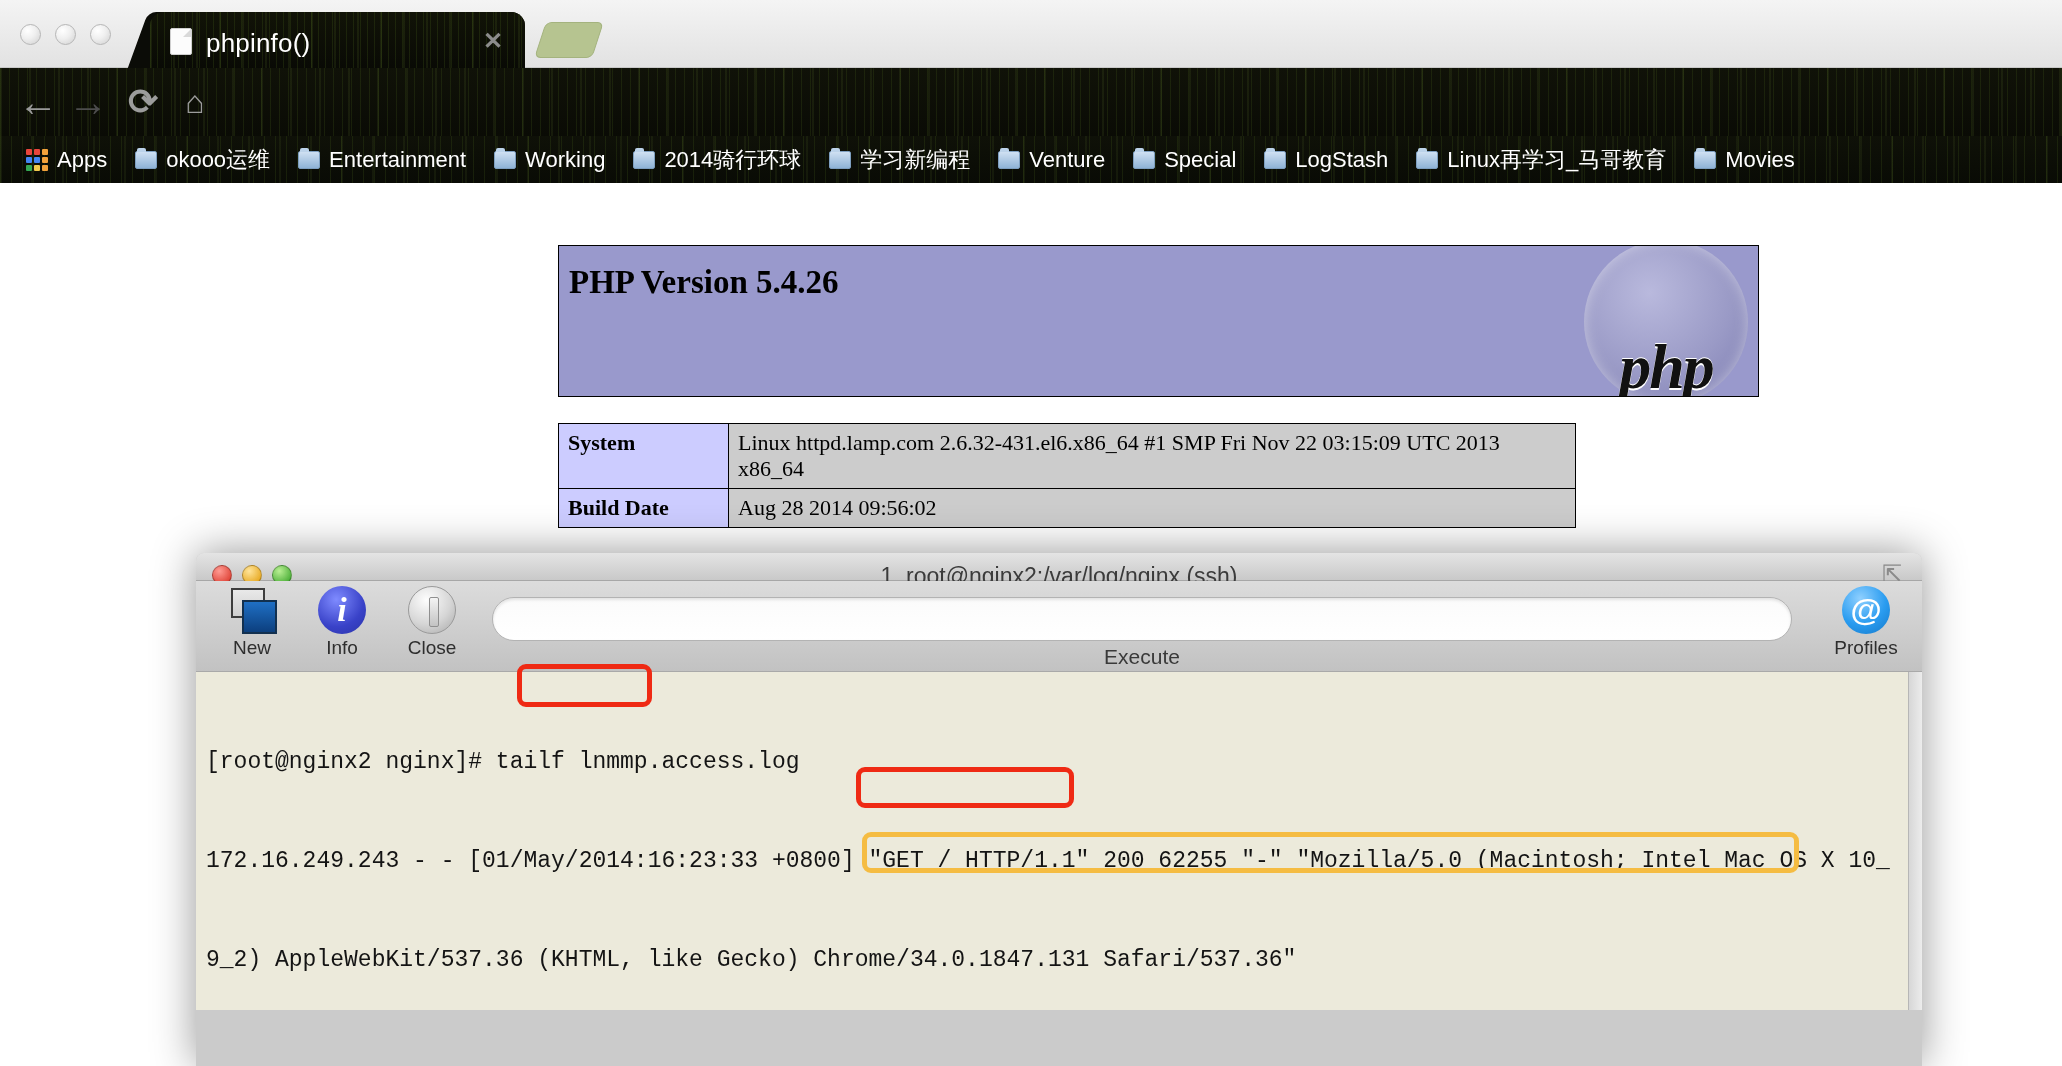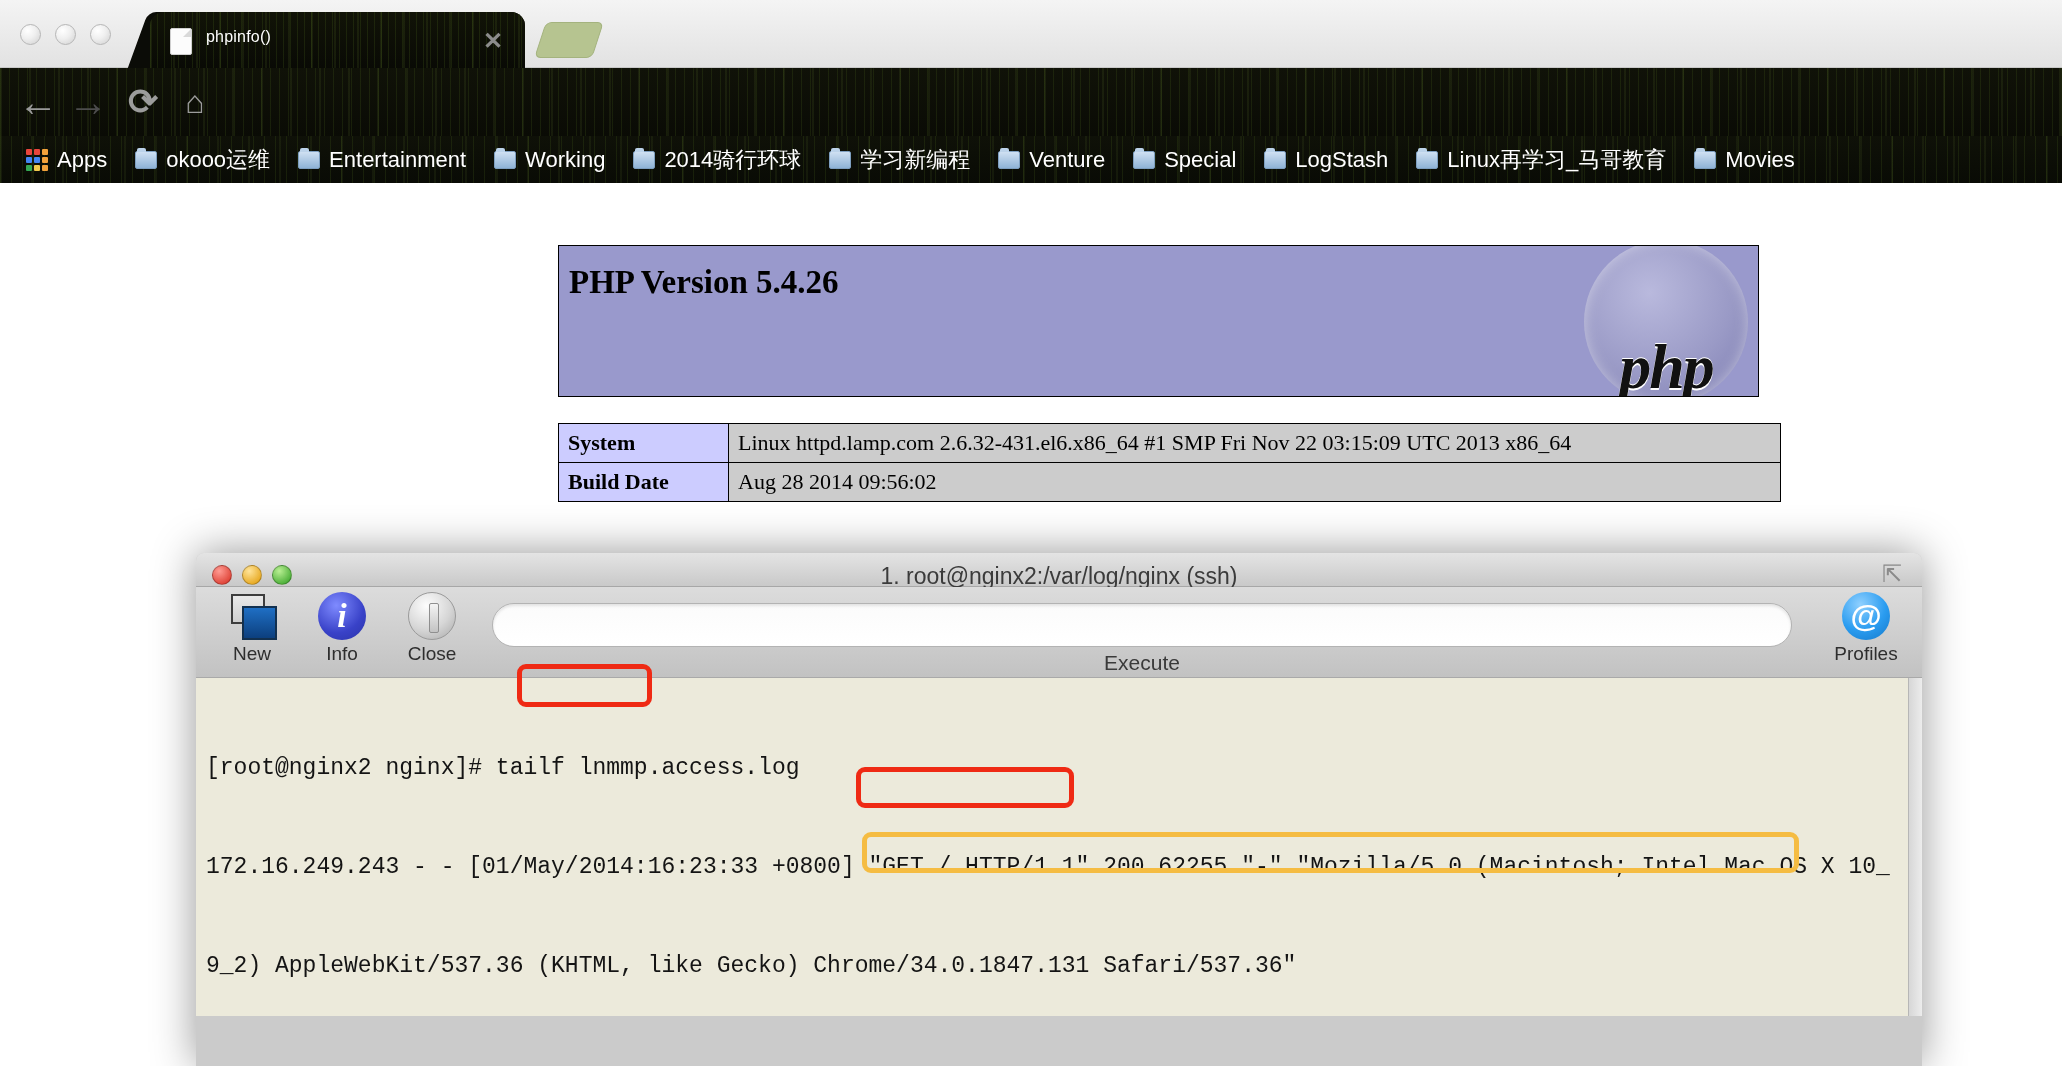--- a/index.html
+++ b/index.html
@@ -52,21 +52,21 @@
     background:#fcfcfc; border:1px solid #cfcfcf; border-radius:2px;
     z-index:2;
   }
   .tab-favicon::after{
     content:""; position:absolute; right:0; top:0;
     border-width:0 0 8px 8px; border-style:solid;
     border-color:transparent transparent #d9d9d9 transparent;
   }
   .tab-title{
     position:absolute; left:56px; top:16px; z-index:2;
-    color:#ffffff; font-size:16px; letter-spacing:.2px;
+    color:#ffffff; font-size:26px; letter-spacing:.2px;
     white-space:nowrap;
   }
   .tab-close{
     position:absolute; right:22px; top:18px; z-index:2;
     color:#8c8c8c; font-size:24px; line-height:22px; font-weight:bold;
   }
   .newtab{
     position:absolute; left:540px; top:22px; width:58px; height:36px;
     background:#b6c490; border-radius:6px;
     transform:skewX(-18deg);
@@ -171,21 +171,21 @@
   }
   .php-logo span{
     font-family:"Liberation Serif", serif;
     font-style:italic; font-weight:bold;
     font-size:64px; color:#111111;
     text-shadow:0 2px 0 #ffffff, 0 -1px 0 #ffffff;
     letter-spacing:-2px;
   }
 
   .info-table{
-    position:absolute; left:558px; top:240px; width:1223px;
+    position:absolute; left:558px; top:240px; width:1018px;
     border-collapse:collapse;
     font-family:"Liberation Serif", serif;
   }
   .info-table td{
     border:1px solid #000000;
     padding:6px 9px;
     font-size:22px; vertical-align:top;
     background:#cccccc; color:#000000;
   }
   .info-table td.k{
@@ -194,21 +194,21 @@
 
   
   .term{
     position:absolute; left:196px; top:553px; width:1726px; height:513px;
     background:#cbcbcb;
     border-radius:8px 8px 0 0;
     box-shadow:0 0 44px rgba(0,0,0,.42);
     overflow:hidden;
   }
   .term-titlebar{
-    position:relative; height:34px;
+    position:relative; height:28px;
     background:linear-gradient(#e4e4e4,#c9c9c9);
     border-bottom:1px solid #a7a7a7;
   }
   .term-traffic{ position:absolute; left:16px; top:12px; display:flex; gap:10px; }
   .term-traffic span{ width:20px; height:20px; border-radius:50%; display:block; border:1px solid rgba(0,0,0,.25); }
   .tl-red   { background:radial-gradient(circle at 35% 28%, #ff9b93, #e0463a 75%); }
   .tl-yellow{ background:radial-gradient(circle at 35% 28%, #ffe49a, #e8ab26 75%); }
   .tl-green { background:radial-gradient(circle at 35% 28%, #b9ef93, #4fb13b 75%); }
   #term-title{
     position:absolute; left:0; right:0; top:10px; text-align:center;

